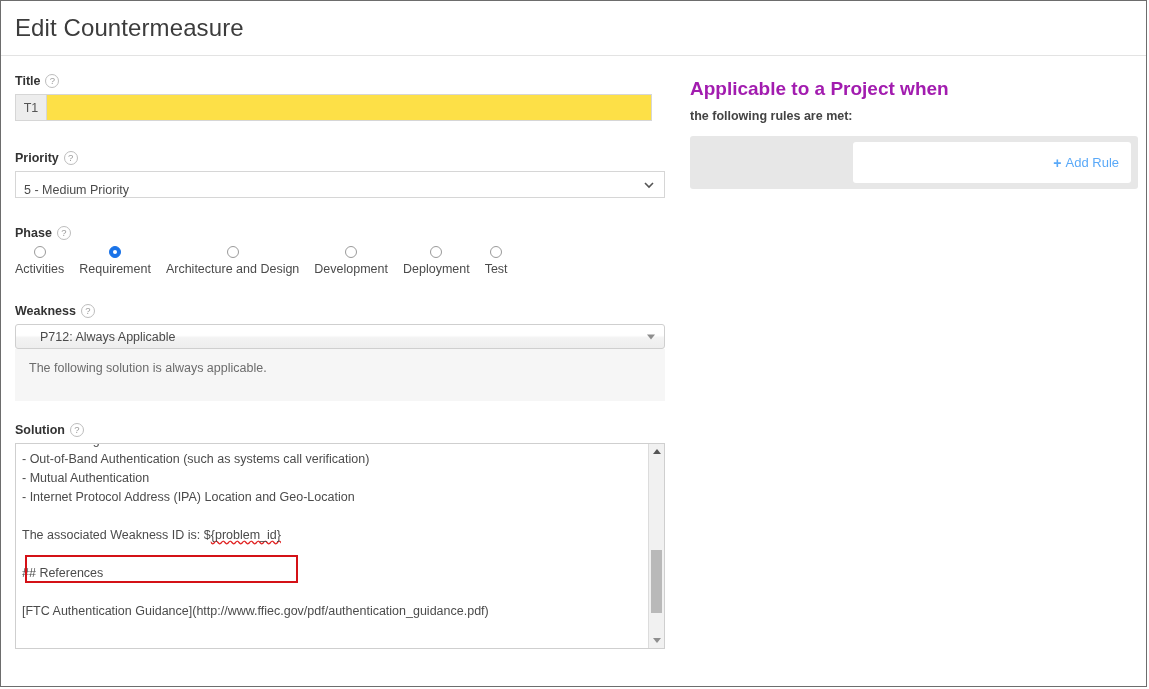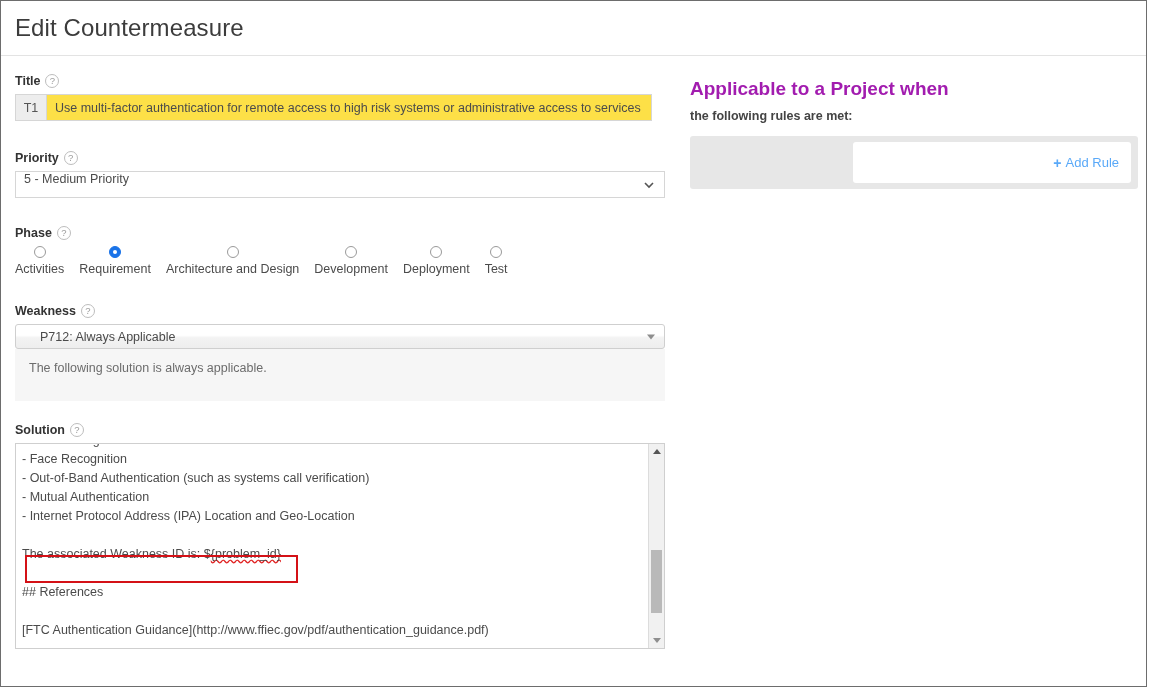--- a/index.html
+++ b/index.html
@@ -112,21 +112,21 @@
   .spacer-22 { height: 22px; }
   .spacer-28 { height: 28px; }
   
   .select-box {
     position: relative;
     width: 650px;
     height: 27px;
     border: 1px solid #d6d6d6;
     background: #fff;
     display: flex;
-    align-items: flex-start;
+    align-items: flex-end;
     padding-left: 8px;
     font-size: 12.5px;
     color: #4b4b4b;
     box-sizing: border-box;
   }
   .chev {
     position: absolute;
     right: 10px;
     top: 50%;
     transform: translateY(-50%);
@@ -352,21 +352,20 @@
 
     <div class="col-left">
 
       <div class="field">
         <div class="field-label">
           <span>Title</span>
           <span class="help-icon">?</span>
         </div>
         <div class="input-group">
           <div class="input-group-addon">T1</div>
-          <div class="input-group-text">Use multi-factor authentication for remote access to high risk systems or administrative access to services</div>
         </div>
       </div>
 
       <div class="spacer-30"></div>
 
       <div class="field">
         <div class="field-label">
           <span>Priority</span>
           <span class="help-icon">?</span>
         </div>
@@ -432,21 +431,20 @@
       <div class="spacer-22"></div>
 
       <div class="field">
         <div class="field-label">
           <span>Solution</span>
           <span class="help-icon">?</span>
         </div>
         <div class="textarea-wrap">
           <div class="ta-lines">
             <div class="ta-line">- Voice Recognition</div>
-            <div class="ta-line">- Face Recognition</div>
             <div class="ta-line">- Out-of-Band Authentication (such as systems call verification)</div>
             <div class="ta-line">- Mutual Authentication</div>
             <div class="ta-line">- Internet Protocol Address (IPA) Location and Geo-Location</div>
             <div class="ta-line blank">&nbsp;</div>
             <div class="ta-line"><span>The associated Weakness ID is: $</span><span class="spell">{problem_id}</span></div>
             <div class="ta-line blank">&nbsp;</div>
             <div class="ta-line">## References</div>
             <div class="ta-line blank">&nbsp;</div>
             <div class="ta-line">[FTC Authentication Guidance](http://www.ffiec.gov/pdf/authentication_guidance.pdf)</div>
           </div>

